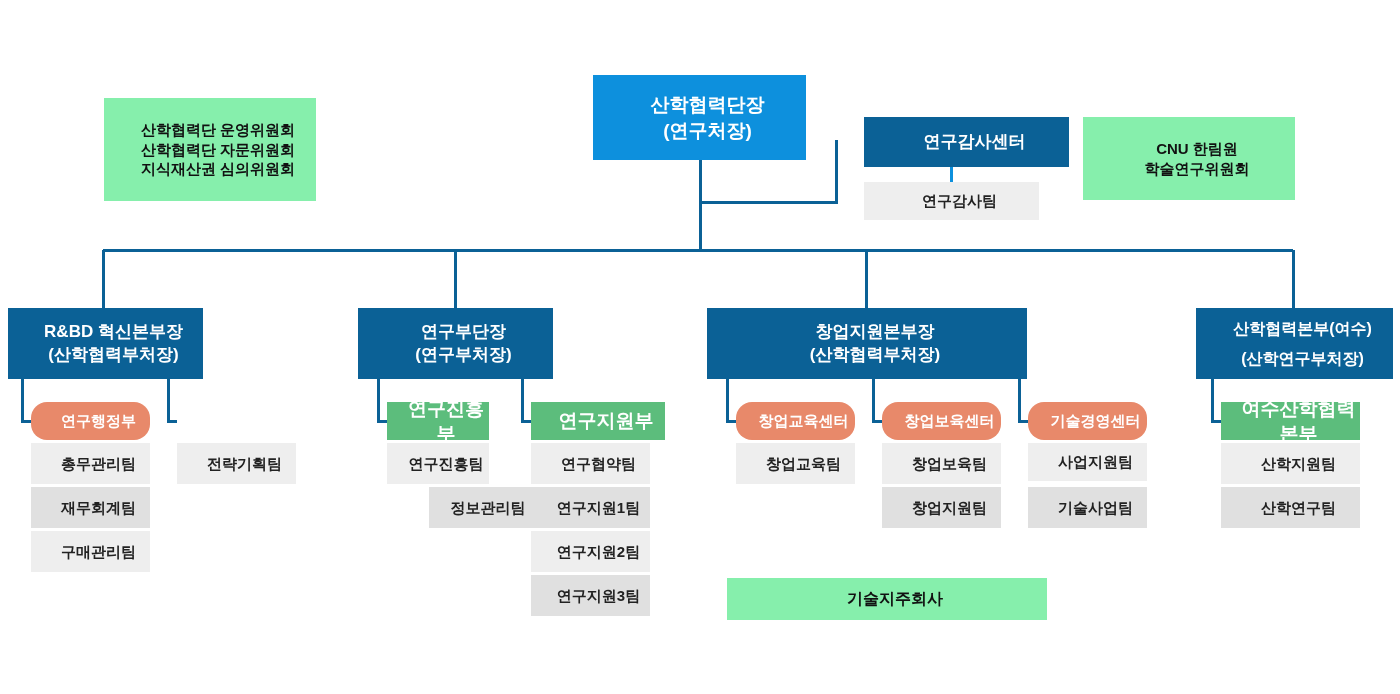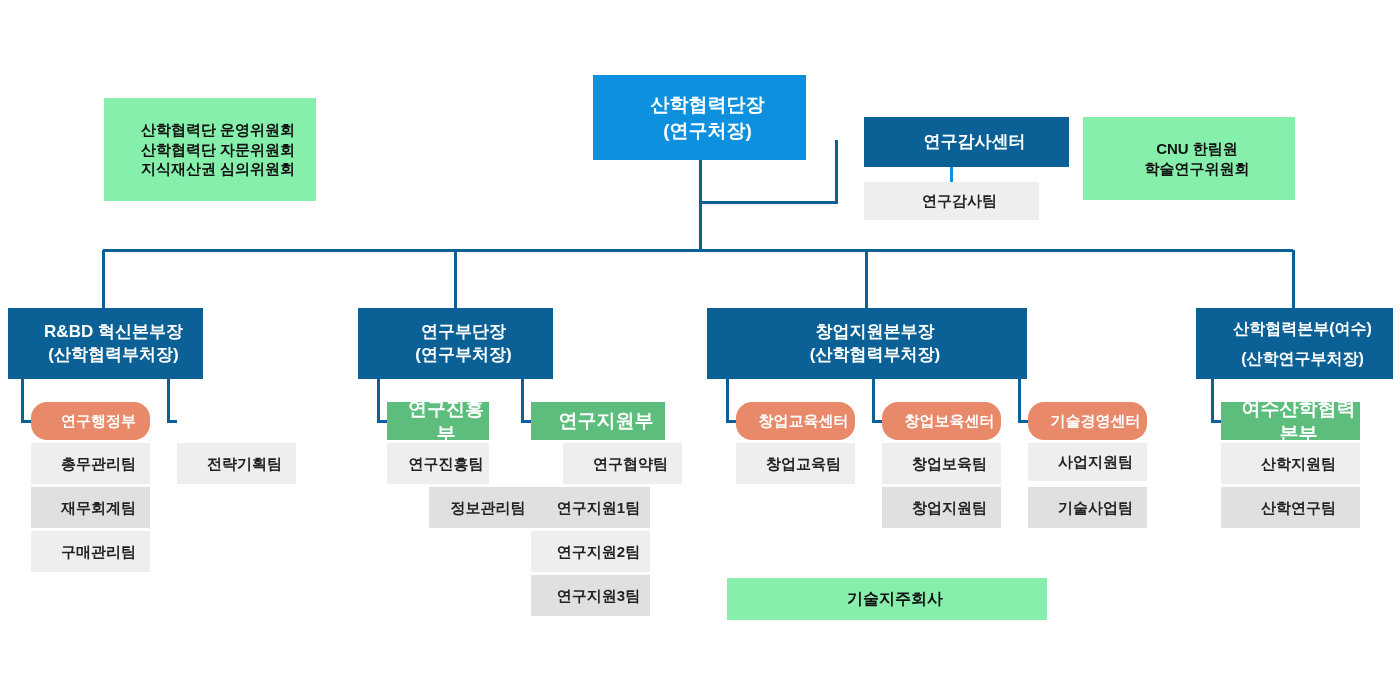--- a/index.html
+++ b/index.html
@@ -172,21 +172,21 @@
   </div>
   <div class="node n-team shade-a" style="left:387px; top:443px; width:102px; height:41px;">
     <div>연구진흥팀</div>
   </div>
   <div class="node n-team shade-b" style="left:387px; top:487px; width:102px; height:41px;margin-left:42px;">
     <div>정보관리팀</div>
   </div>
   <div class="node n-dept-green" style="left:531px; top:402px; width:134px; height:38px;">
     <div>연구지원부</div>
   </div>
-  <div class="node n-team shade-a" style="left:531px; top:443px; width:119px; height:41px;margin-left:32px;">
+  <div class="node n-team shade-a" style="left:531px; top:443px; width:119px; height:41px;">
     <div>연구협약팀</div>
   </div>
   <div class="node n-team shade-b" style="left:531px; top:487px; width:119px; height:41px;">
     <div>연구지원1팀</div>
   </div>
   <div class="node n-team shade-a" style="left:531px; top:531px; width:119px; height:41px;">
     <div>연구지원2팀</div>
   </div>
   <div class="node n-team shade-b" style="left:531px; top:575px; width:119px; height:41px;">
     <div>연구지원3팀</div>

